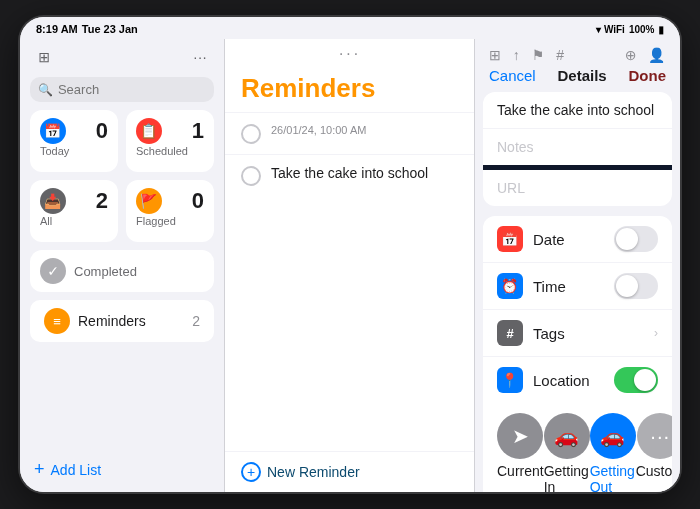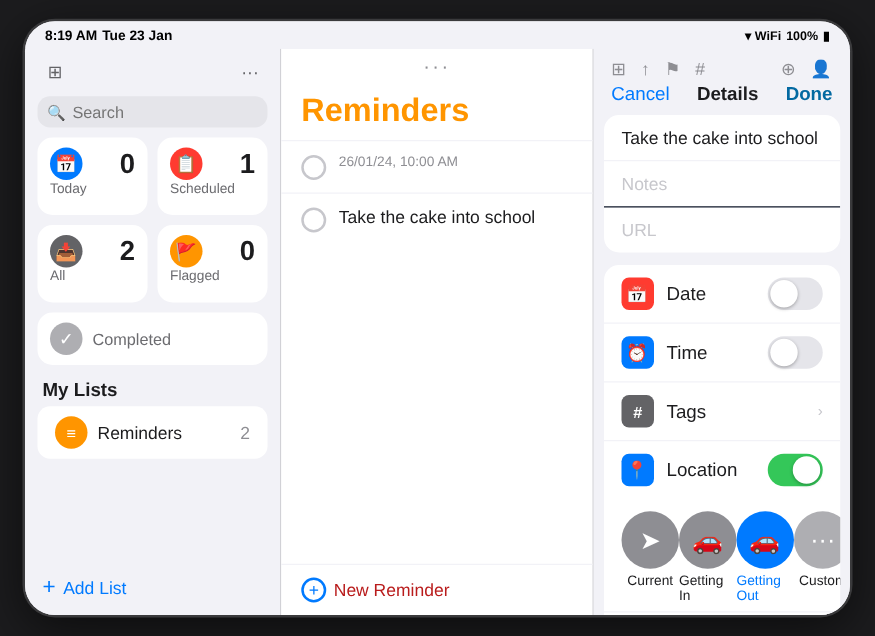--- a/index.html
+++ b/index.html
@@ -255,21 +255,21 @@
       height: 20px;
       border-radius: 50%;
       border: 2px solid #007aff;
       display: flex;
       align-items: center;
       justify-content: center;
       color: #007aff;
       font-size: 14px;
       font-weight: 300;
     }
-    .new-reminder-label { font-size: 14px; color: #b91c1c; }
+    .new-reminder-label { font-size: 14px; color: #0c4a6e; }
     
     .detail-panel {
       flex: 1;
       background: #f2f2f7;
       display: flex;
       flex-direction: column;
       overflow: hidden;
     }
     .detail-toolbar {
       display: flex;
@@ -288,21 +288,21 @@
       cursor: pointer;
     }
     .detail-header {
       display: flex;
       justify-content: space-between;
       align-items: center;
       padding: 0 14px 8px;
     }
     .detail-cancel { font-size: 15px; color: #007aff; cursor: pointer; text-align: center; }
     .detail-title-label { font-size: 15px; font-weight: 600; color: #1c1c1e; }
-    .detail-done { font-size: 15px; color: #0369a1; font-weight: 600; cursor: pointer; }
+    .detail-done { font-size: 15px; color: #7f1d1d; font-weight: 600; cursor: pointer; }
     .detail-body {
       flex: 1;
       overflow-y: auto;
       padding: 0 8px;
     }
     .detail-card {
       background: #ffffff;
       border-radius: 12px;
       margin-bottom: 10px;
       overflow: hidden;
@@ -310,21 +310,21 @@
     .detail-task-name {
       padding: 10px 14px;
       font-size: 14px;
       color: #1c1c1e;
       border-bottom: 1px solid #f2f2f7;
     }
     .detail-notes {
       padding: 10px 14px;
       font-size: 14px;
       color: #c7c7cc;
-      border-bottom: 1px solid #0f172a;
+      border-bottom: 5px solid #0f172a;
     }
     .detail-url {
       padding: 10px 14px;
       font-size: 14px;
       color: #c7c7cc;
     }
     .detail-row {
       display: flex;
       align-items: center;
       padding: 10px 14px;
@@ -391,21 +391,21 @@
       border-radius: 50%;
       background: #8e8e93;
       display: flex;
       align-items: center;
       justify-content: center;
       font-size: 20px;
       color: white;
     }
     .location-mode-circle.active { background: #007aff; }
     .location-mode-label {
-      font-size: 11px;
+      font-size: 14px;
       color: #1c1c1e;
     }
     .location-mode-label.active { color: #007aff; }
     .location-input-row {
       display: flex;
       align-items: center;
       padding: 10px 14px;
       gap: 8px;
     }
   </style>
@@ -472,21 +472,20 @@
           </div>
           <div class="smart-list-label">Flagged</div>
         </div>
       </div>
 
       <div class="completed-card">
         <div class="completed-icon">✓</div>
         <span class="completed-label">Completed</span>
       </div>
 
-      <div class="my-lists-header">My Lists</div>
 
       <div class="list-item">
         <div class="list-item-icon">≡</div>
         <span class="list-item-label">Reminders</span>
         <span class="list-item-count">2</span>
       </div>
 
       <div class="sidebar-footer">
         <span style="color:#007aff;font-size:18px;font-weight:300;">+</span>
         <span class="add-list-btn">Add List</span>

